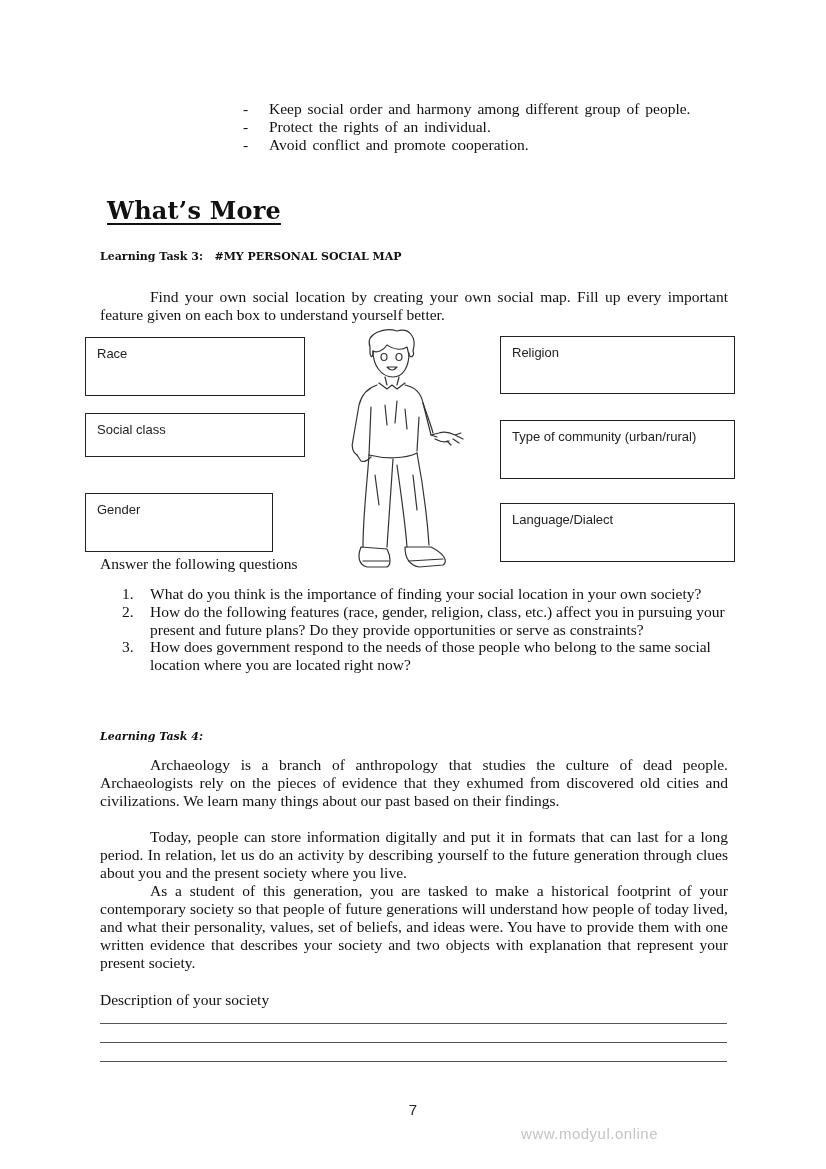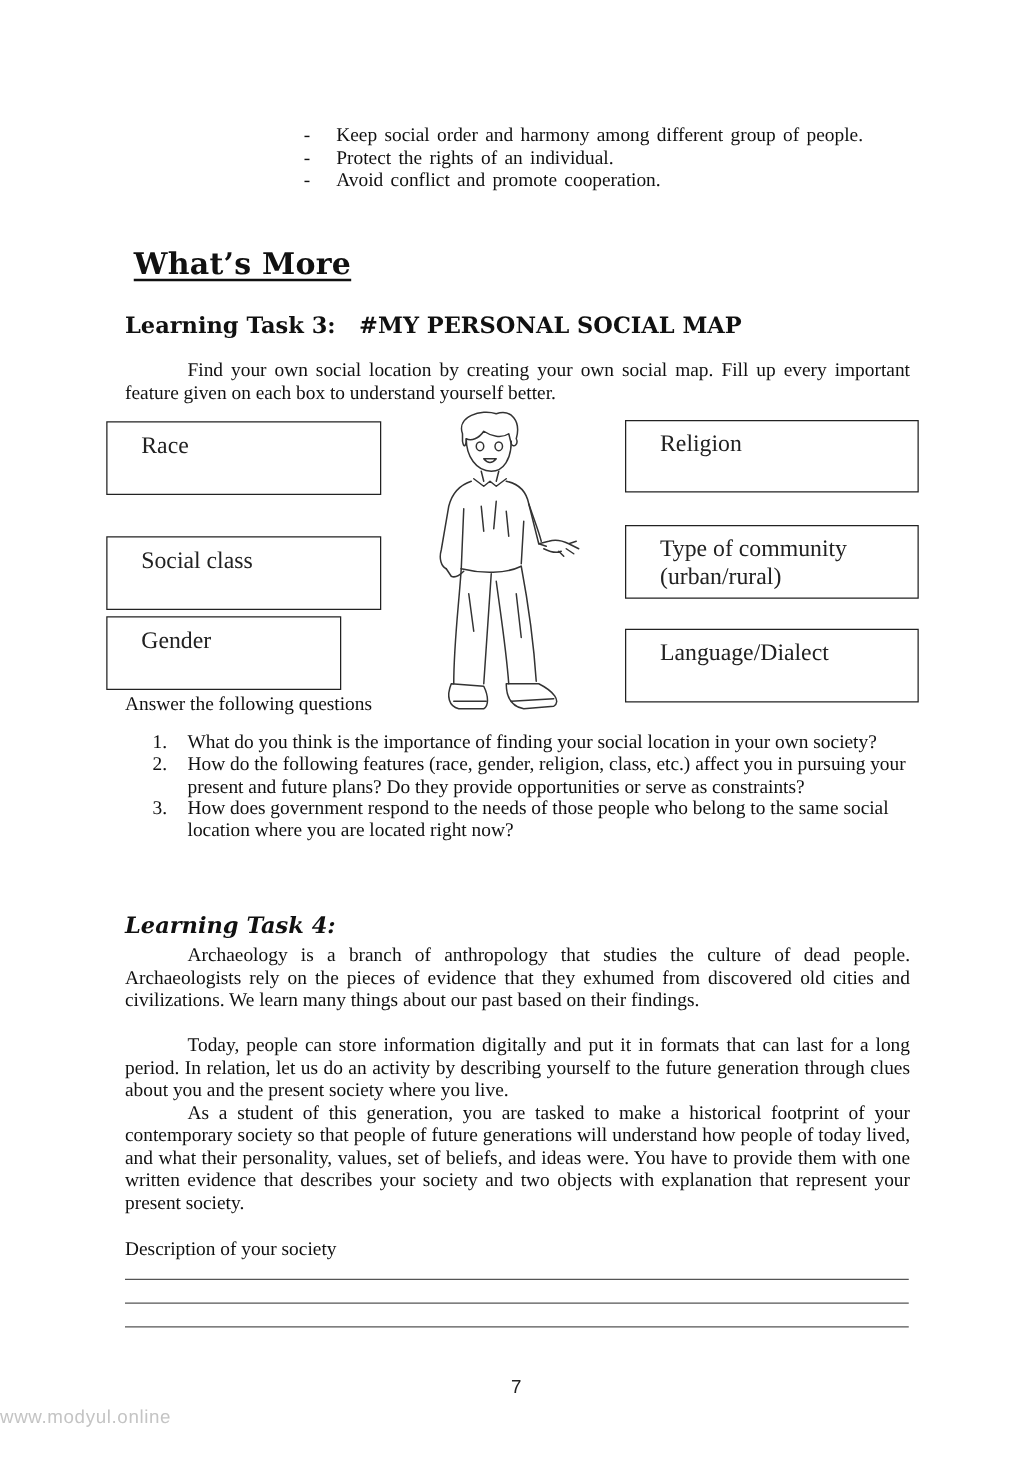--- a/index.html
+++ b/index.html
@@ -11,40 +11,40 @@
     
     .bullets { left: 243px; top: 100px; width: 480px; font-size: 15.5px; line-height: 18px; }
     .bullet { display: flex; }
     .bullet .dash { width: 26px; flex: none; }
     .bullet .txt { flex: 1; text-align: justify; word-spacing: 2px; }
 
     .heading { left: 107px; top: 196px; font-family: "DejaVu Serif", serif; font-weight: bold;
                font-size: 24px; text-decoration: underline; text-underline-offset: 4px;
                text-decoration-thickness: 2px; letter-spacing: 0.2px; }
     .task-title { left: 100px; top: 250px; font-family: "DejaVu Serif", serif; font-weight: bold;
-                  font-size: 18px; white-space: pre; }
+                  font-size: 11px; white-space: pre; }
     .para { left: 100px; width: 628px; font-size: 15.5px; line-height: 18px; text-align: justify; }
     .indent { text-indent: 50px; }
 
     .box { position: absolute; border: 1.3px solid #222; background: #fff; box-sizing: border-box; }
-    .box .lbl { position: absolute; left: 11px; top: 8px; font-family: Liberation Serif, serif;
-                font-size: 19px; color: #222; margin-left: 16px; }
+    .box .lbl { position: absolute; left: 11px; top: 8px; font-family: Liberation Sans, sans-serif;
+                font-size: 13px; color: #222; }
 
     .figure { position: absolute; left: 335px; top: 325px; width: 135px; height: 250px; }
 
     .questions { left: 122px; top: 585px; width: 605px; font-size: 15.5px; line-height: 17.8px; }
     .q { display: flex; }
     .q .num { width: 28px; flex: none; }
     .q .txt { flex: 1; }
 
     .line { position: absolute; left: 100px; width: 627px; border-top: 1.3px solid #555; }
 
     .page-num { left: 0; width: 826px; top: 1101px; text-align: center; font-family: "Liberation Sans", sans-serif;
                 font-size: 15px; color: #222; }
-    .watermark { left: 0; width: 658px; top: 1125px; text-align: left; font-family: "Liberation Sans", sans-serif;
+    .watermark { left: 0; width: 658px; top: 1125px; text-align: right; font-family: "Liberation Sans", sans-serif;
                  font-size: 15px; color: #c4c4c4; letter-spacing: 0.5px; }
   </style>
 </head>
 <body>
 
 <div class="abs bullets serif">
   <div class="bullet">
     <span class="dash">-</span>
     <span class="txt">Keep social order and harmony among different group of people.</span>
   </div>
@@ -59,21 +59,21 @@
 </div>
 
 <div class="abs heading">What’s More</div>
 
 <div class="abs task-title">Learning Task 3:   #MY PERSONAL SOCIAL MAP</div>
 <div class="abs para serif indent" style="top:288px;">Find your own social location by creating your own social map. Fill up every important feature given on each box to understand yourself better.</div>
 
 <div class="box" style="left:85px; top:337px; width:220px; height:59px;">
   <span class="lbl">Race</span>
 </div>
-<div class="box" style="left:85px; top:429px; width:220px; height:59px;">
+<div class="box" style="left:85px; top:413px; width:220px; height:44px;">
   <span class="lbl">Social class</span>
 </div>
 <div class="box" style="left:85px; top:493px; width:188px; height:59px;">
   <span class="lbl">Gender</span>
 </div>
 
 <div class="box" style="left:500px; top:336px; width:235px; height:58px;">
   <span class="lbl">Religion</span>
 </div>
 <div class="box" style="left:500px; top:420px; width:235px; height:59px;">

